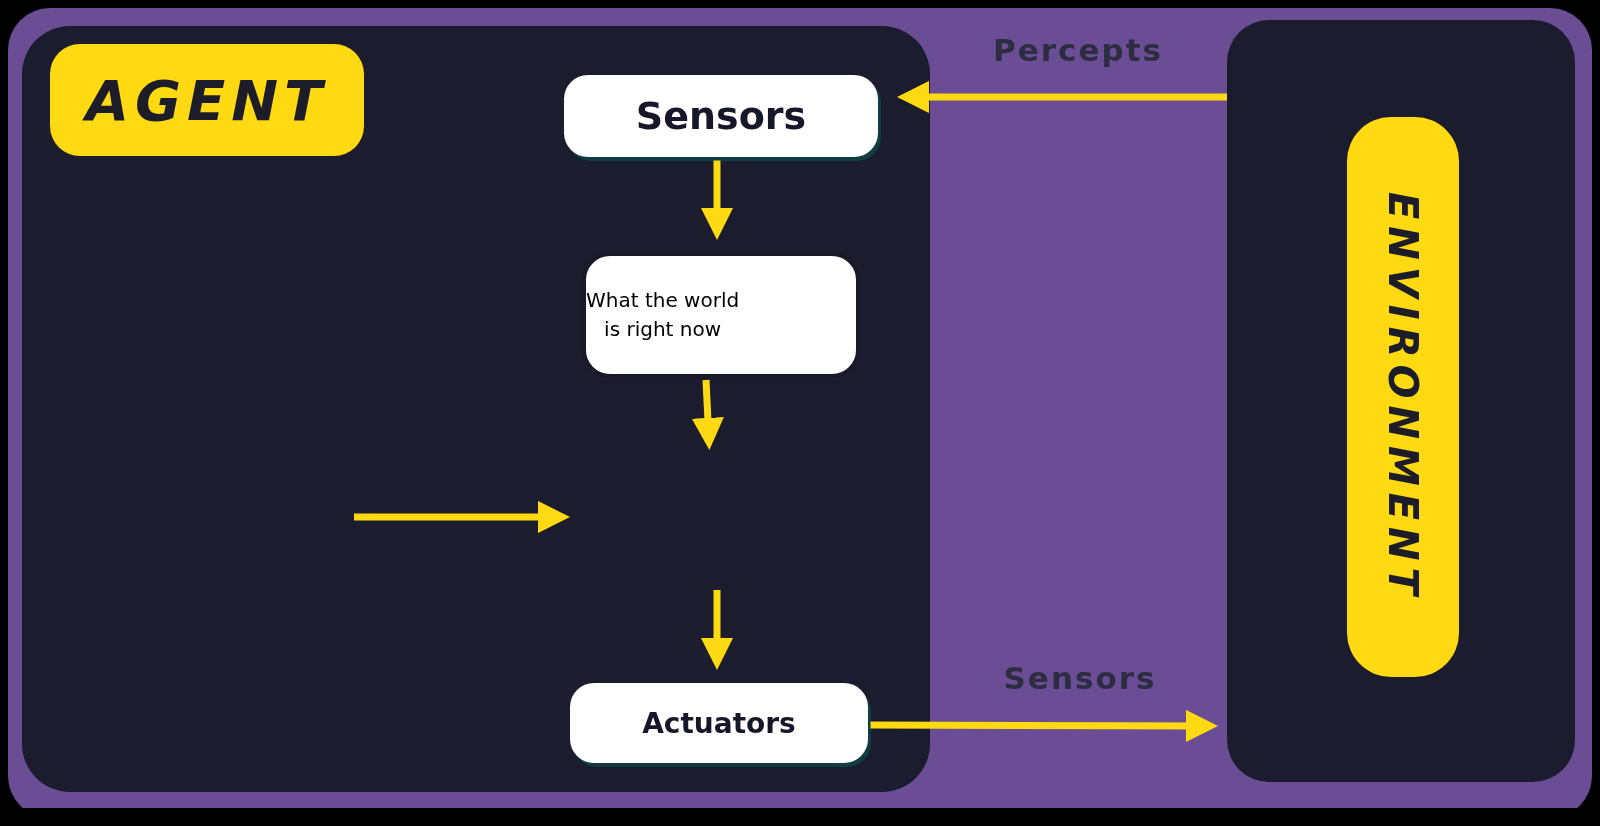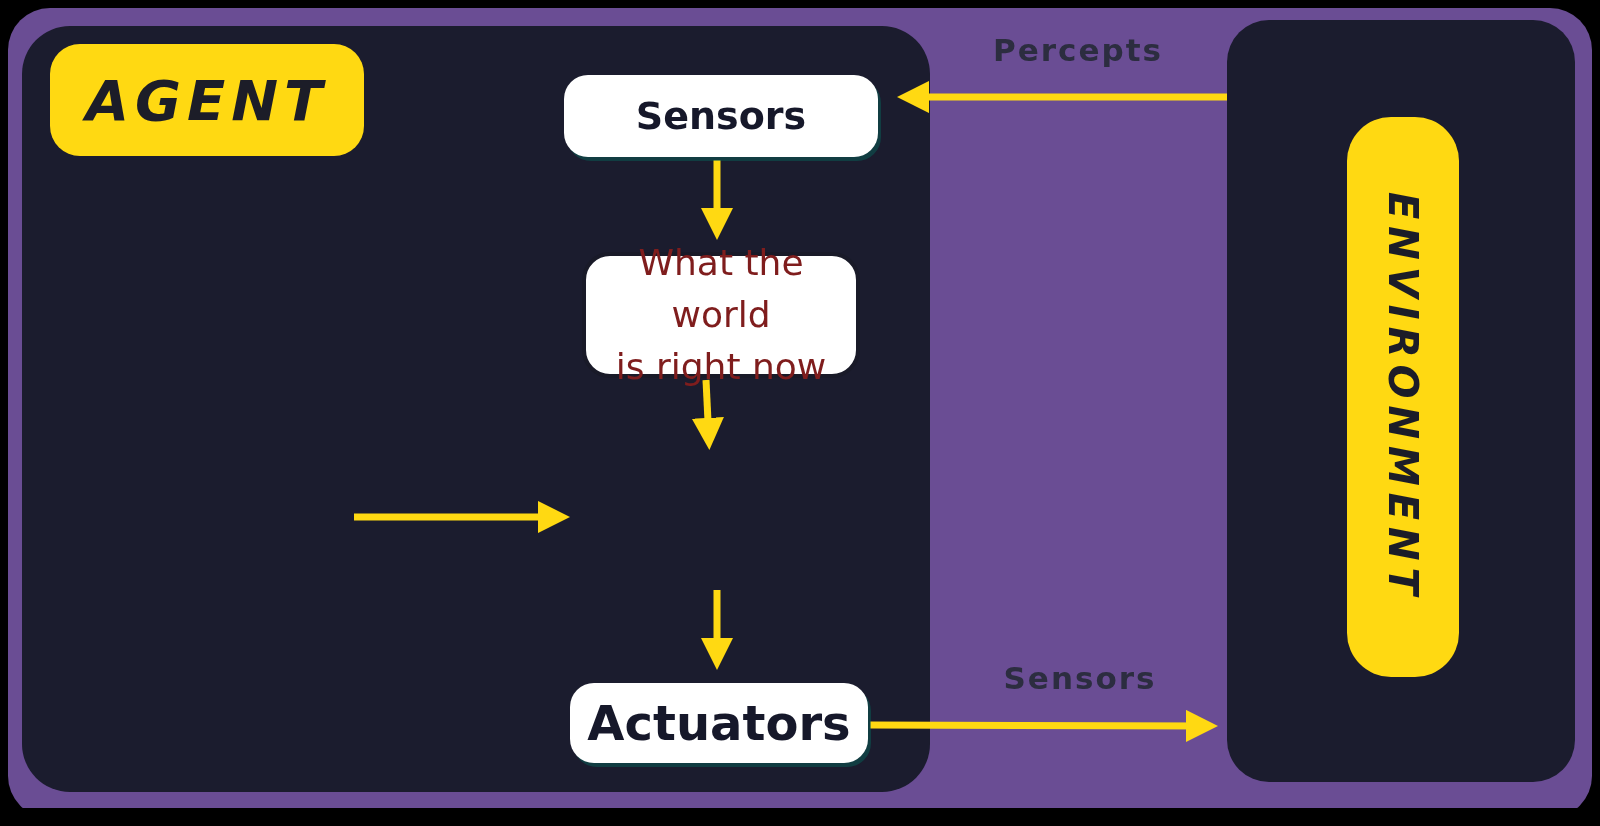--- a/index.html
+++ b/index.html
@@ -75,33 +75,33 @@
     font-weight: bold;
   }
   .sensors-pill {
     left: 564px; top: 75px;
     width: 314px; height: 82px;
     font-size: 38px;
   }
   .actuators-pill {
     left: 570px; top: 683px;
     width: 298px; height: 80px;
-    font-size: 48px;
+    font-size: 28px;
   }
   .card-white {
     position: absolute;
     background: #FFFFFF;
     border: 4px solid #191A28;
     border-radius: 28px;
-    color: #7f1d1d;
+    color: #000000;
     display: flex;
     align-items: center;
     text-align: center;
     white-space: pre-line;
-    font-size: 36px;
+    font-size: 20px;
     line-height: 1.45;
     box-sizing: border-box;
   }
   .world-card {
     left: 582px; top: 252px;
     width: 278px; height: 126px;
   }
   .condition-card {
     left: 72px; top: 458px;
     width: 280px; height: 122px;

